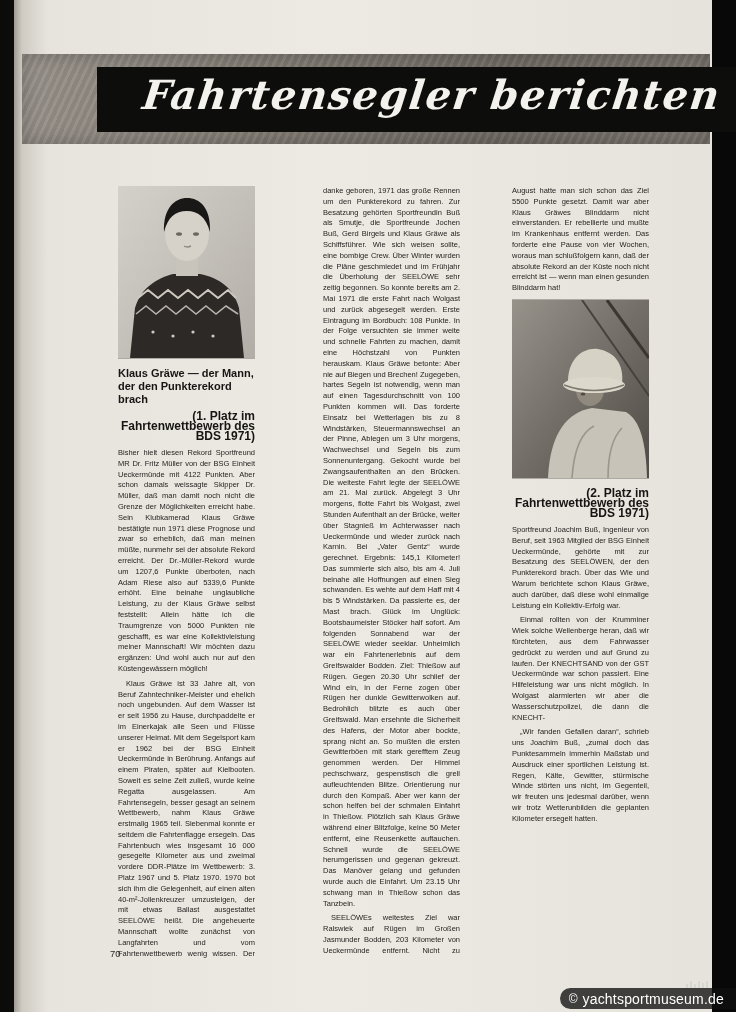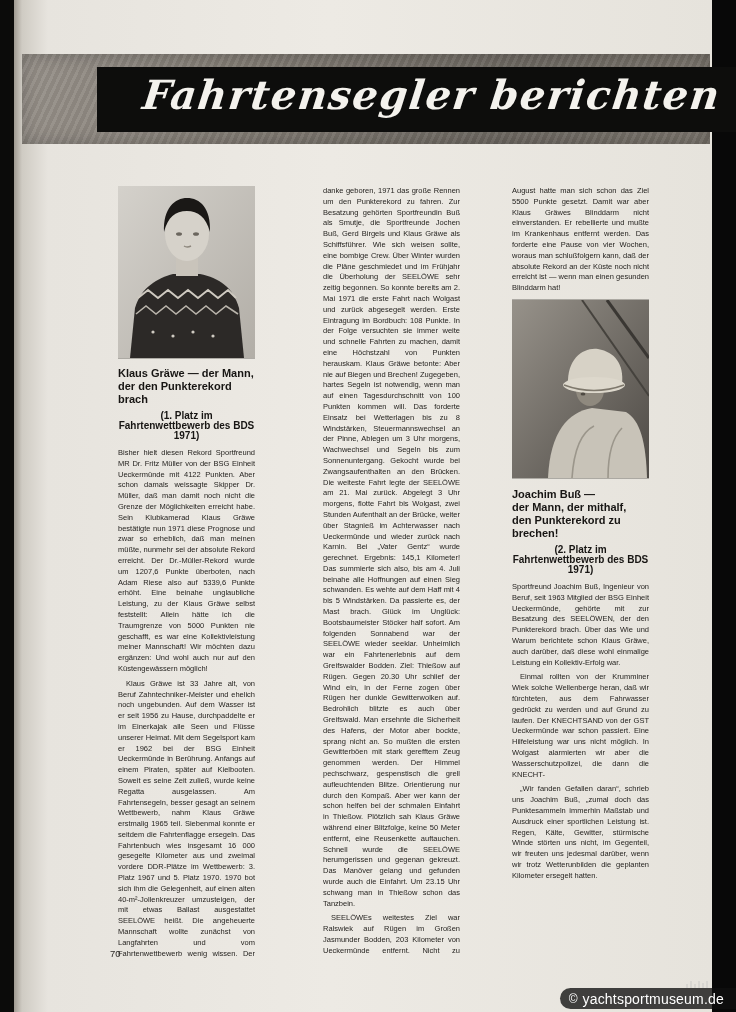--- a/index.html
+++ b/index.html
@@ -27,22 +27,22 @@
   .col p{margin:0 0 4px 0;}
   .col p.indent{text-indent:8px;}
 
   .photo{width:137px;background:#bbb;overflow:hidden;box-shadow:0 0 0 1px rgba(60,57,52,.35);}
   .photo-klaus{height:172px;margin:0 0 9px 0;}
   .photo-buss{height:178px;margin:6px 0 10px 0;}
   .photo svg{display:block;}
 
   h2.headline{margin:0 0 5px 0;font-size:11px;line-height:13px;font-weight:bold;
         color:#171513;white-space:pre-line;text-align:left;}
-  h3.subhead{margin:0 0 7px 0;font-size:10px;line-height:10px;font-weight:bold;
-        color:#171513;text-align:center;}
+  h3.subhead{margin:0 0 7px 0;font-size:12px;line-height:10px;font-weight:bold;
+        color:#171513;text-align:right;}
 
   .pagenum{position:absolute;left:110px;top:948px;font-size:9.5px;color:#2b2926;}
 
   
   .film-marks{position:absolute;left:686px;top:981px;display:flex;gap:2px;align-items:flex-end;z-index:5;}
   .film-marks i{display:block;background:#d8d6d1;width:2px;}
   .film-marks i:nth-child(1){height:4px;} .film-marks i:nth-child(2){height:7px;}
   .film-marks i:nth-child(3){height:4px;} .film-marks i:nth-child(4){height:7px;}
   .film-marks i:nth-child(5){height:5px;} .film-marks i:nth-child(6){height:7px;}
 
@@ -118,23 +118,20 @@
         <path d="M36,178 C38,132 56,112 80,108 L114,112 C128,120 134,142 135,178 Z" fill="#c8c3b8"></path>
         <path d="M60,178 C62,148 70,132 82,126" fill="none" stroke="#9b968b" stroke-width="1.6"></path>
         <path d="M96,178 C96,150 102,136 110,128" fill="none" stroke="#9b968b" stroke-width="1.6"></path>
         <ellipse cx="78" cy="90" rx="14" ry="16" fill="#8f897e"></ellipse>
         <path d="M56,84 C55,58 72,47 86,49 C103,52 112,64 110,84 Z" fill="#d7d2c6"></path>
         <ellipse cx="82" cy="85" rx="31" ry="8" fill="#ddd8cc"></ellipse>
         <path d="M52,85 Q82,96 112,85" fill="none" stroke="#7e786c" stroke-width="1.6"></path>
         <ellipse cx="71" cy="94" rx="2.4" ry="1.6" fill="#4f4a43"></ellipse>
       </svg>
     </div>
-    <h2 class="headline">Joachim Buß —
-der Mann, der mithalf,
-den Punkterekord zu brechen!</h2>
     <h3 class="subhead">(2. Platz im Fahrtenwettbewerb des BDS 1971)</h3>
     <p>Sportfreund Joachim Buß, Ingenieur von Beruf, seit 1963 Mitglied der BSG Einheit Ueckermünde, gehörte mit zur Besatzung des SEELÖWEN, der den Punkterekord brach. Über das Wie und Warum berichtete schon Klaus Gräwe, auch darüber, daß diese wohl einmalige Leistung ein Kollektiv-Erfolg war.</p>
     <p class="indent">Einmal rollten von der Krumminer Wiek solche Wellenberge heran, daß wir fürchteten, aus dem Fahrwasser gedrückt zu werden und auf Grund zu laufen. Der KNECHTSAND von der GST Ueckermünde war schon passiert. Eine Hilfeleistung war uns nicht möglich. In Wolgast alarmierten wir aber die Wasserschutzpolizei, die dann die KNECHT-</p>
     <p class="indent">„Wir fanden Gefallen daran“, schrieb uns Joachim Buß, „zumal doch das Punktesammeln immerhin Maßstab und Ausdruck einer sportlichen Leistung ist. Regen, Kälte, Gewitter, stürmische Winde störten uns nicht, im Gegenteil, wir freuten uns jedesmal darüber, wenn wir trotz Wetterunbilden die geplanten Kilometer ersegelt hatten.</p>
   </div>
 
   <div class="pagenum">70</div>
 
   <div class="film-marks">
     <i></i>

